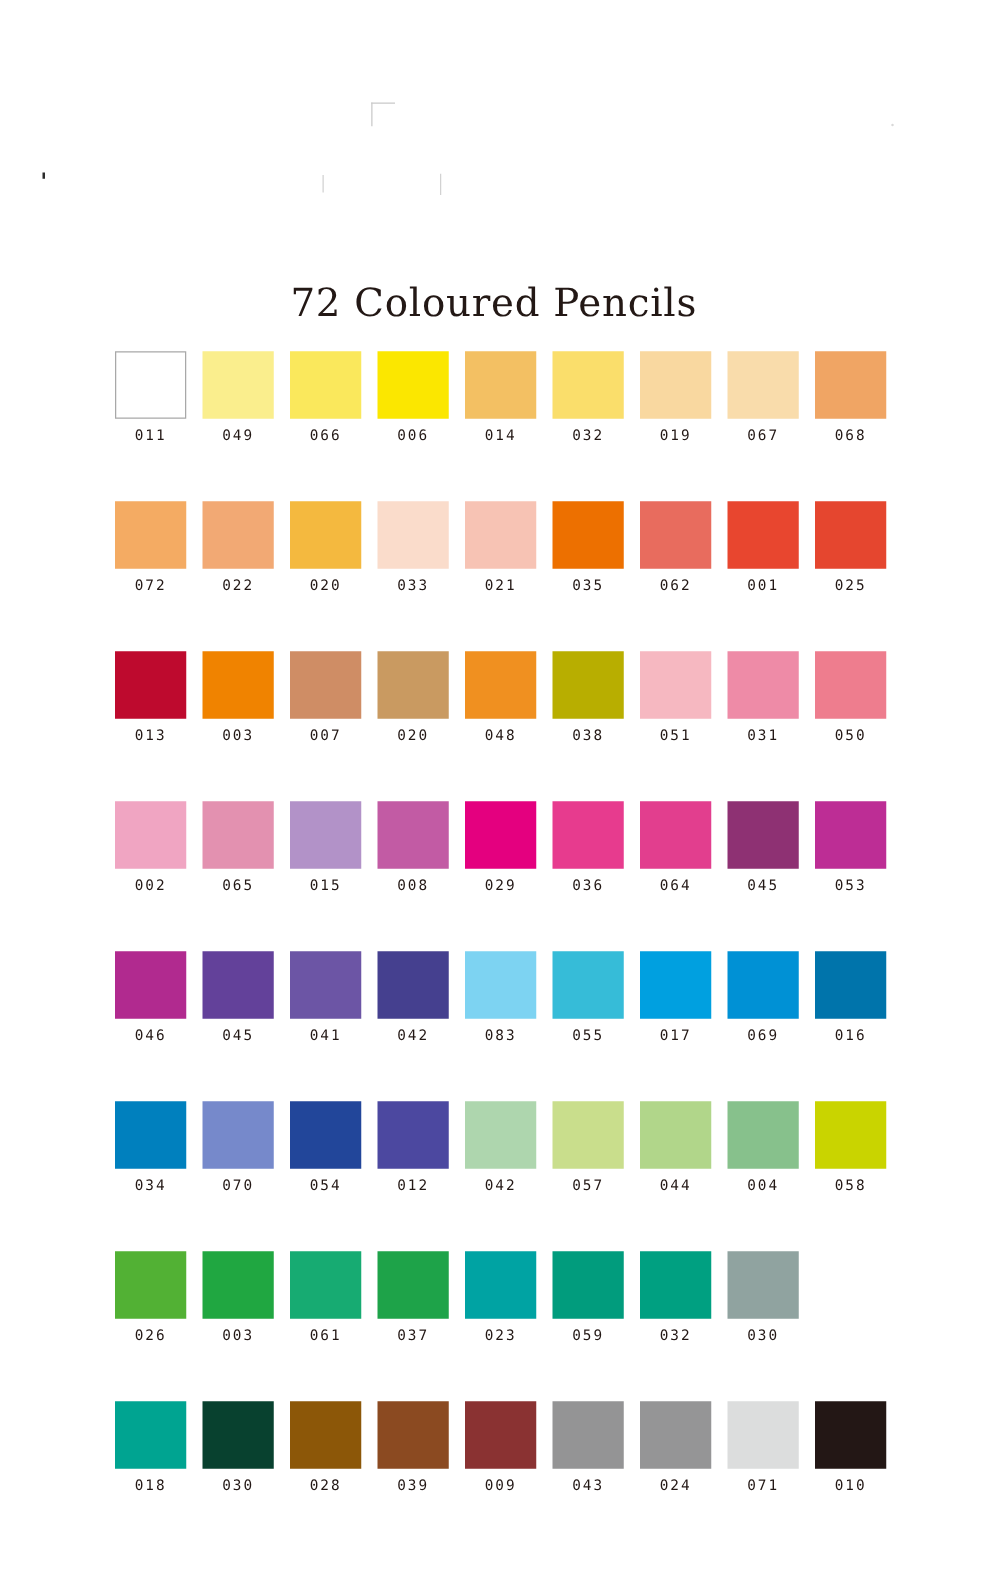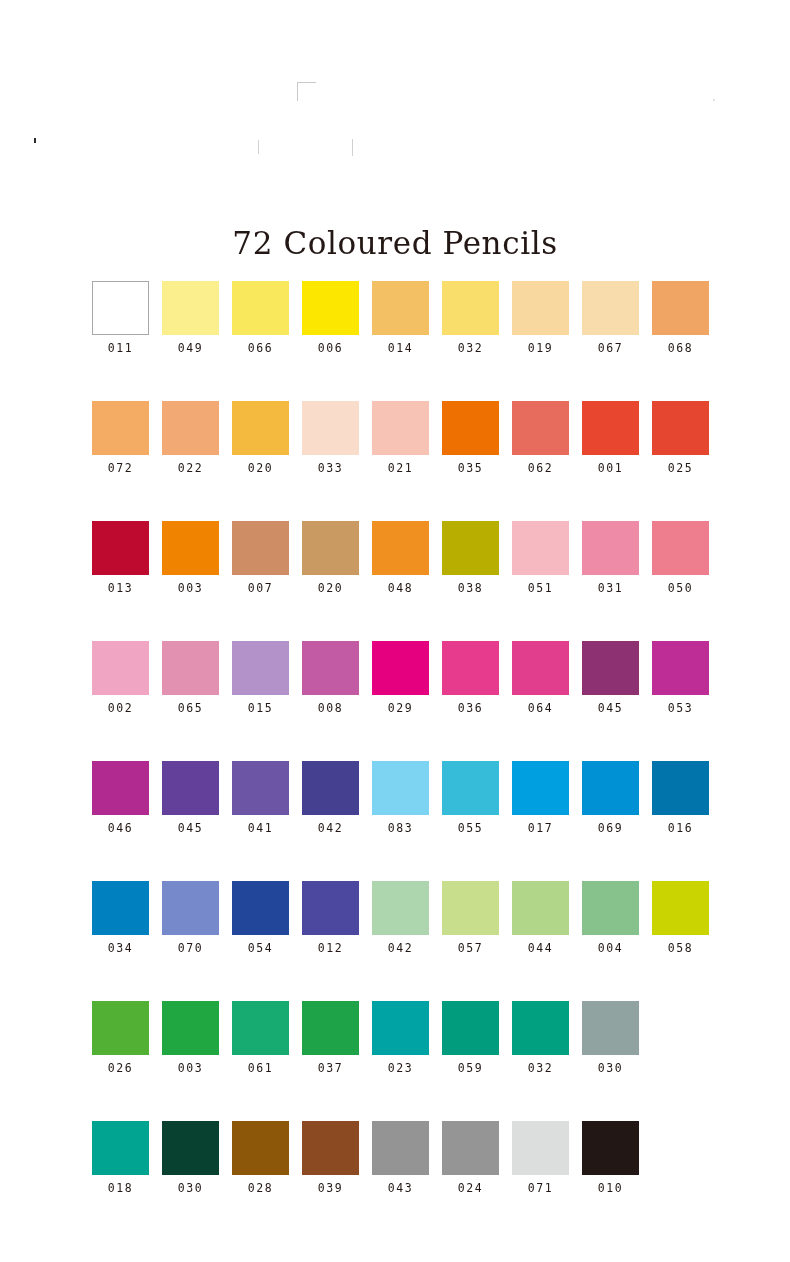--- a/index.html
+++ b/index.html
@@ -381,20 +381,24 @@
       </div>
       <div class="cell">
         <div class="chip" style="background: rgb(140, 87, 8);"></div>
         <div class="chip-label">028</div>
       </div>
       <div class="cell">
         <div class="chip" style="background: rgb(139, 74, 33);"></div>
         <div class="chip-label">039</div>
       </div>
       <div class="cell">
+        <div class="chip" style="background: rgb(138, 50, 50);"></div>
+        <div class="chip-label">009</div>
+      </div>
+      <div class="cell">
         <div class="chip" style="background: rgb(148, 148, 149);"></div>
         <div class="chip-label">043</div>
       </div>
       <div class="cell">
         <div class="chip" style="background: rgb(149, 149, 150);"></div>
         <div class="chip-label">024</div>
       </div>
       <div class="cell">
         <div class="chip" style="background: rgb(220, 221, 221);"></div>
         <div class="chip-label">071</div>

